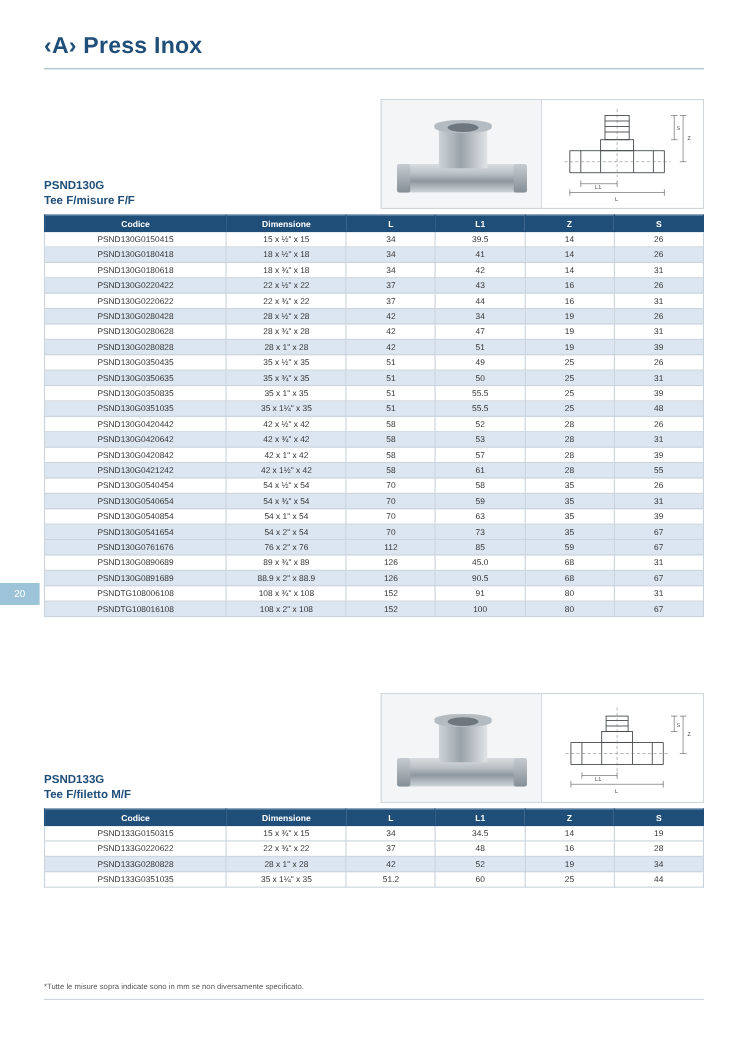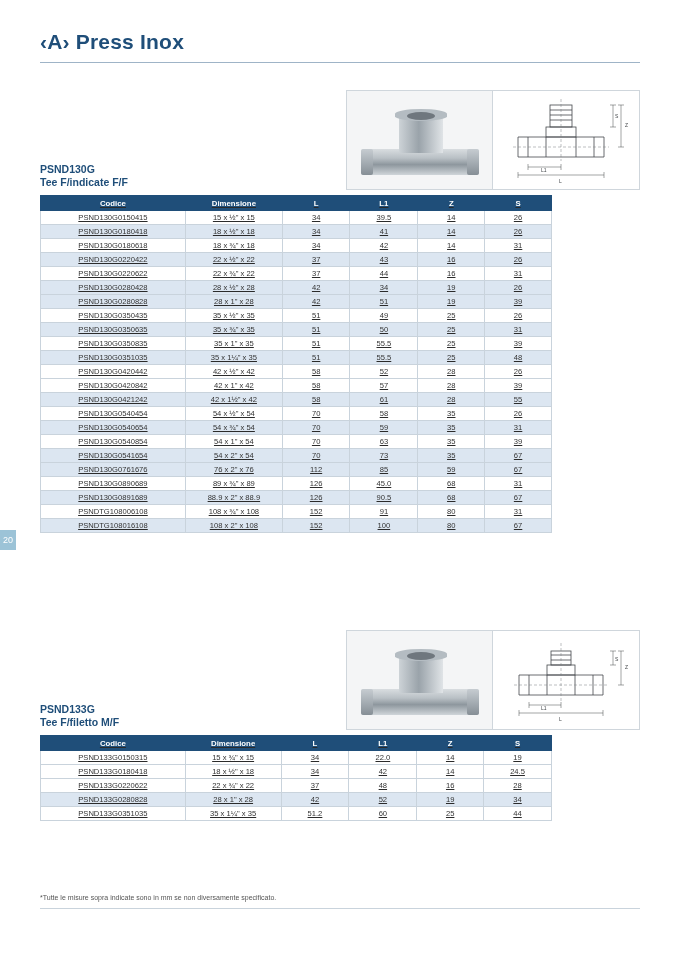--- a/index.html
+++ b/index.html
@@ -38,21 +38,21 @@
   .title-rule {
     margin-top: 8px;
     border-bottom: 1px solid #9fb4c7;
     width: 600px;
   }
   
   .page-tab {
     position: absolute;
     left: 0;
     top: 530px;
-    width: 16px;
+    width: 36px;
     height: 20px;
     background: #9cc3d7;
     color: #ffffff;
     font-size: 9px;
     display: flex;
     align-items: center;
     justify-content: center;
   }
   
   .section {
@@ -150,24 +150,23 @@
     color: #1f4e79;
     line-height: 13px;
     margin-top: 13px;
   }
   .sec-label .l2 { font-weight: bold; }
 
   
   table.spec {
     position: absolute;
     left: 0;
-    width: 512px;
+    width: 600px;
     border-collapse: collapse;
     font-size: 7.6px;
-    text-decoration: underline;
   }
   .sec1 table.spec { top: 105px; }
   .sec2 table.spec { top: 105px; }
 
   table.spec th {
     background: #1f4e79;
     color: #ffffff;
     font-weight: bold;
     font-size: 7.8px;
     height: 14px;
@@ -271,21 +270,21 @@
             <text x="132" y="36">Z</text>
             <text x="48" y="81">L1</text>
             <text x="66" y="92">L</text>
           </g>
         </svg>
       </div>
     </div>
 
     <div class="sec-label">
       <div>PSND130G</div>
-      <div class="l2">Tee F/indicate F/F</div>
+      <div class="l2">Tee F/misure F/F</div>
     </div>
 
     <table class="spec">
       <thead>
         <tr>
           <th class="col-codice">Codice</th>
           <th class="col-dim">Dimensione</th>
           <th class="col-l">L</th>
           <th class="col-l1">L1</th>
           <th class="col-z">Z</th>
@@ -334,20 +333,28 @@
             <td>31</td>
           </tr>
           <tr class="alt">
             <td>PSND130G0280428</td>
             <td>28 x ½" x 28</td>
             <td>42</td>
             <td>34</td>
             <td>19</td>
             <td>26</td>
           </tr>
+          <tr class="plain">
+            <td>PSND130G0280628</td>
+            <td>28 x ¾" x 28</td>
+            <td>42</td>
+            <td>47</td>
+            <td>19</td>
+            <td>31</td>
+          </tr>
           <tr class="alt">
             <td>PSND130G0280828</td>
             <td>28 x 1" x 28</td>
             <td>42</td>
             <td>51</td>
             <td>19</td>
             <td>39</td>
           </tr>
           <tr class="plain">
             <td>PSND130G0350435</td>
@@ -381,20 +388,28 @@
             <td>25</td>
             <td>48</td>
           </tr>
           <tr class="plain">
             <td>PSND130G0420442</td>
             <td>42 x ½" x 42</td>
             <td>58</td>
             <td>52</td>
             <td>28</td>
             <td>26</td>
+          </tr>
+          <tr class="alt">
+            <td>PSND130G0420642</td>
+            <td>42 x ¾" x 42</td>
+            <td>58</td>
+            <td>53</td>
+            <td>28</td>
+            <td>31</td>
           </tr>
           <tr class="plain">
             <td>PSND130G0420842</td>
             <td>42 x 1" x 42</td>
             <td>58</td>
             <td>57</td>
             <td>28</td>
             <td>39</td>
           </tr>
           <tr class="alt">
@@ -545,31 +560,23 @@
           <th class="col-l1">L1</th>
           <th class="col-z">Z</th>
           <th class="col-s">S</th>
         </tr>
       </thead>
       <tbody id="tbody-1">
           <tr class="plain">
             <td>PSND133G0150315</td>
             <td>15 x ¾" x 15</td>
             <td>34</td>
-            <td>22.0</td>
+            <td>34.5</td>
             <td>14</td>
             <td>19</td>
-          </tr>
-          <tr class="plain">
-            <td>PSND133G0180418</td>
-            <td>18 x ½" x 18</td>
-            <td>34</td>
-            <td>42</td>
-            <td>14</td>
-            <td>24.5</td>
           </tr>
           <tr class="plain">
             <td>PSND133G0220622</td>
             <td>22 x ¾" x 22</td>
             <td>37</td>
             <td>48</td>
             <td>16</td>
             <td>28</td>
           </tr>
           <tr class="alt">

